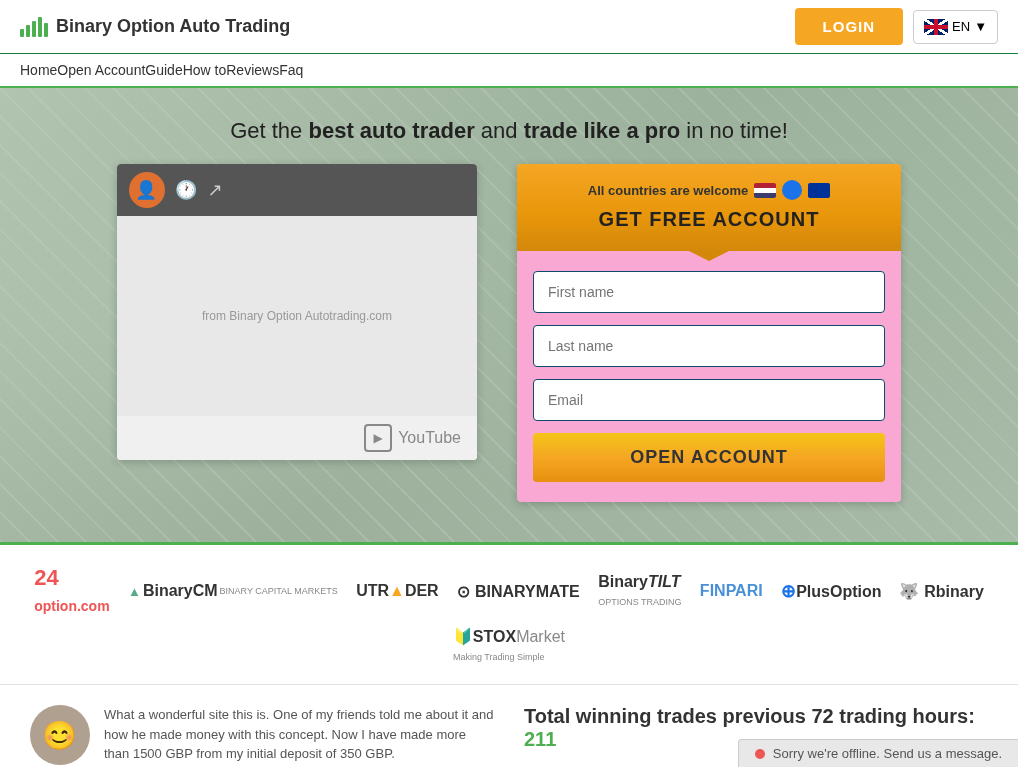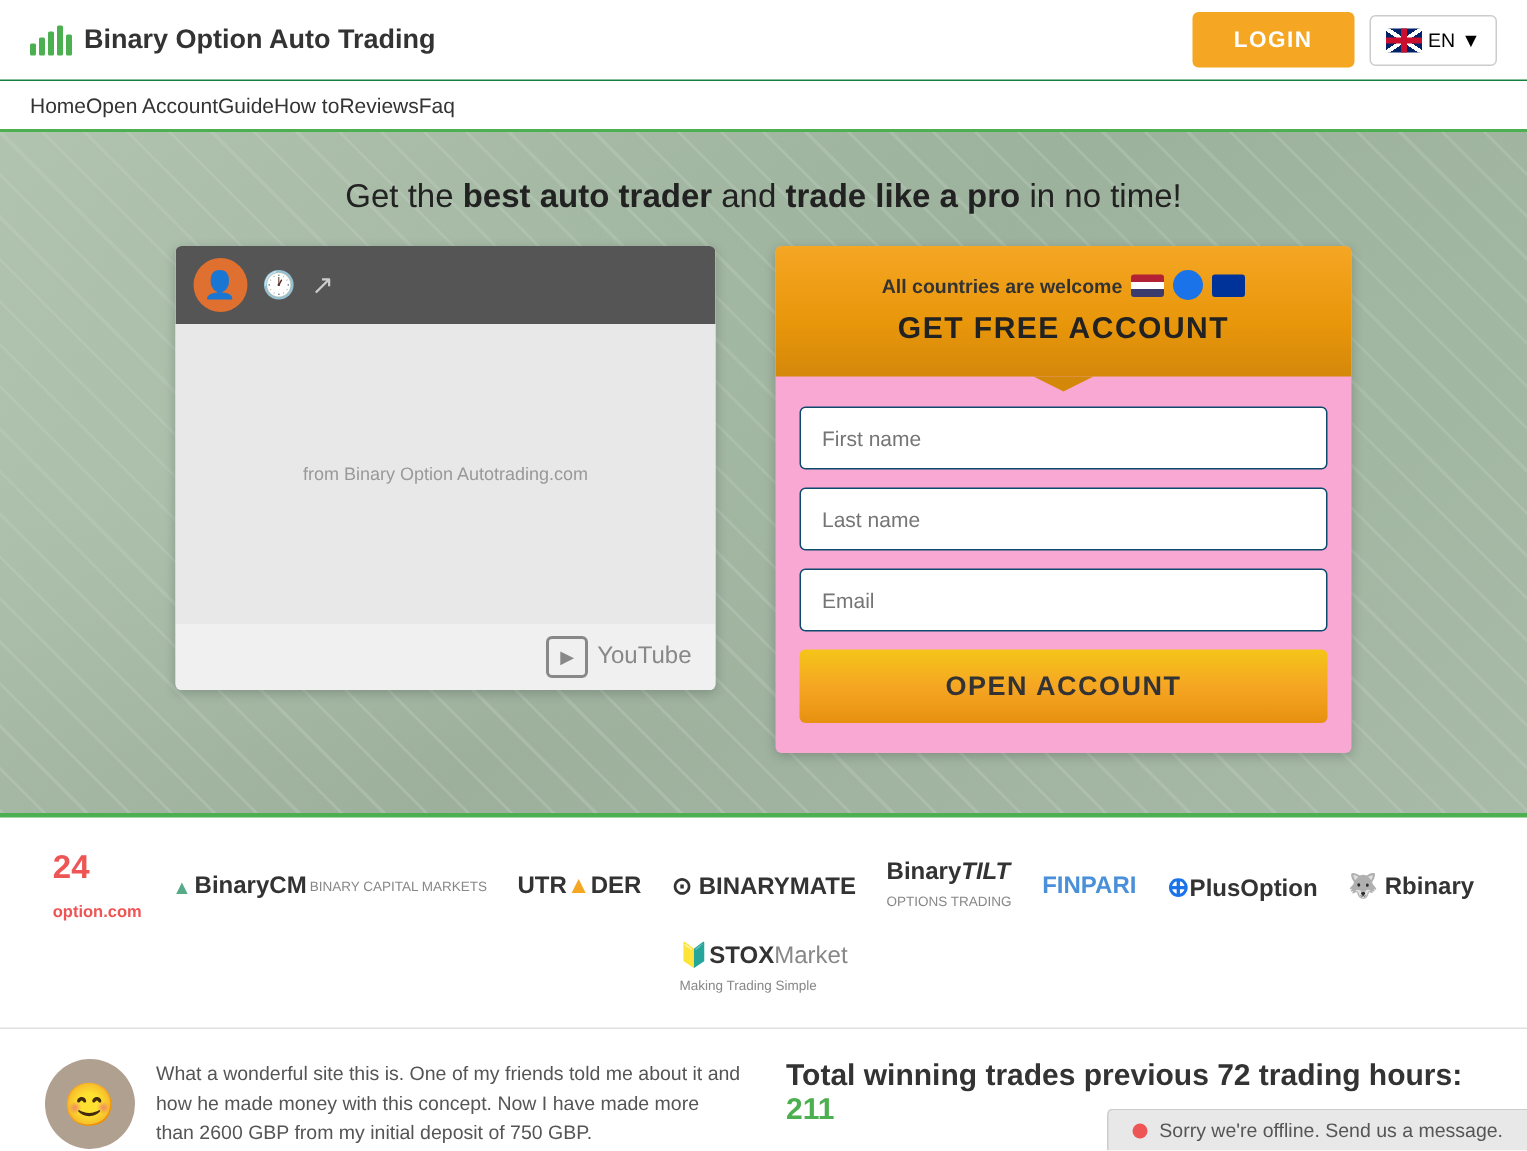--- a/index.html
+++ b/index.html
@@ -419,38 +419,38 @@
           <input class="form-field" type="email" placeholder="Email" style="">
           <button class="open-account-btn">OPEN ACCOUNT</button>
         </div>
       </div>
 
     </div>
   </div>
 </div>
 
 <div class="partners">
-  <span class="partner-logo p24">24<br><small style="font-size:11px;">option.com</small></span>
+  <span class="partner-logo p24">24<br><small style="font-size:14px;">option.com</small></span>
   <span class="partner-logo" style="display:flex;align-items:center;gap:2px;"><span style="color:#5a8;font-size:13px;">▲</span>BinaryCM<br><span style="font-size:9px;color:#888;font-weight:normal;">BINARY CAPITAL MARKETS</span></span>
   <span class="partner-logo">UTR<span style="color:#f5a623;">▲</span>DER</span>
   <span class="partner-logo">⊙ BINARYMATE</span>
   <span class="partner-logo">Binary<span style="font-style:italic;font-weight:900;">TILT</span><br><span style="font-size:9px;font-weight:normal;color:#888;">OPTIONS TRADING</span></span>
   <span class="partner-logo" style="color:#4a90d9;">FINPARI</span>
   <span class="partner-logo"><span style="color:#1a73e8;font-size:18px;">⊕</span>PlusOption</span>
   <span class="partner-logo">🐺 Rbinary</span>
   <span class="partner-logo"><span style="color:#4caf50;">🔰</span>STOX<span style="font-weight:normal;color:#888;">Market</span><br><span style="font-size:9px;color:#888;font-weight:normal;">Making Trading Simple</span></span>
 </div>
 
 <div class="bottom-section">
 
   <div class="testimonials">
     <div class="testimonial-item">
       <div class="testimonial-avatar" style="background:#b0a090;">😊</div>
       <div>
-        <div class="testimonial-text">What a wonderful site this is. One of my friends told me about it and how he made money with this concept. Now I have made more than 2600 GBP from my initial deposit of 750 GBP.</div>
+        <div class="testimonial-text">What a wonderful site this is. One of my friends told me about it and how he made money with this concept. Now I have made more than 1500 GBP from my initial deposit of 350 GBP.</div>
 
       </div>
     </div>
 
   </div>
 
   <div class="trades-panel">
     <div class="trades-headline">
       <span>Total winning trades previous 72 trading hours: </span><span class="trades-count">211</span>
     </div>

